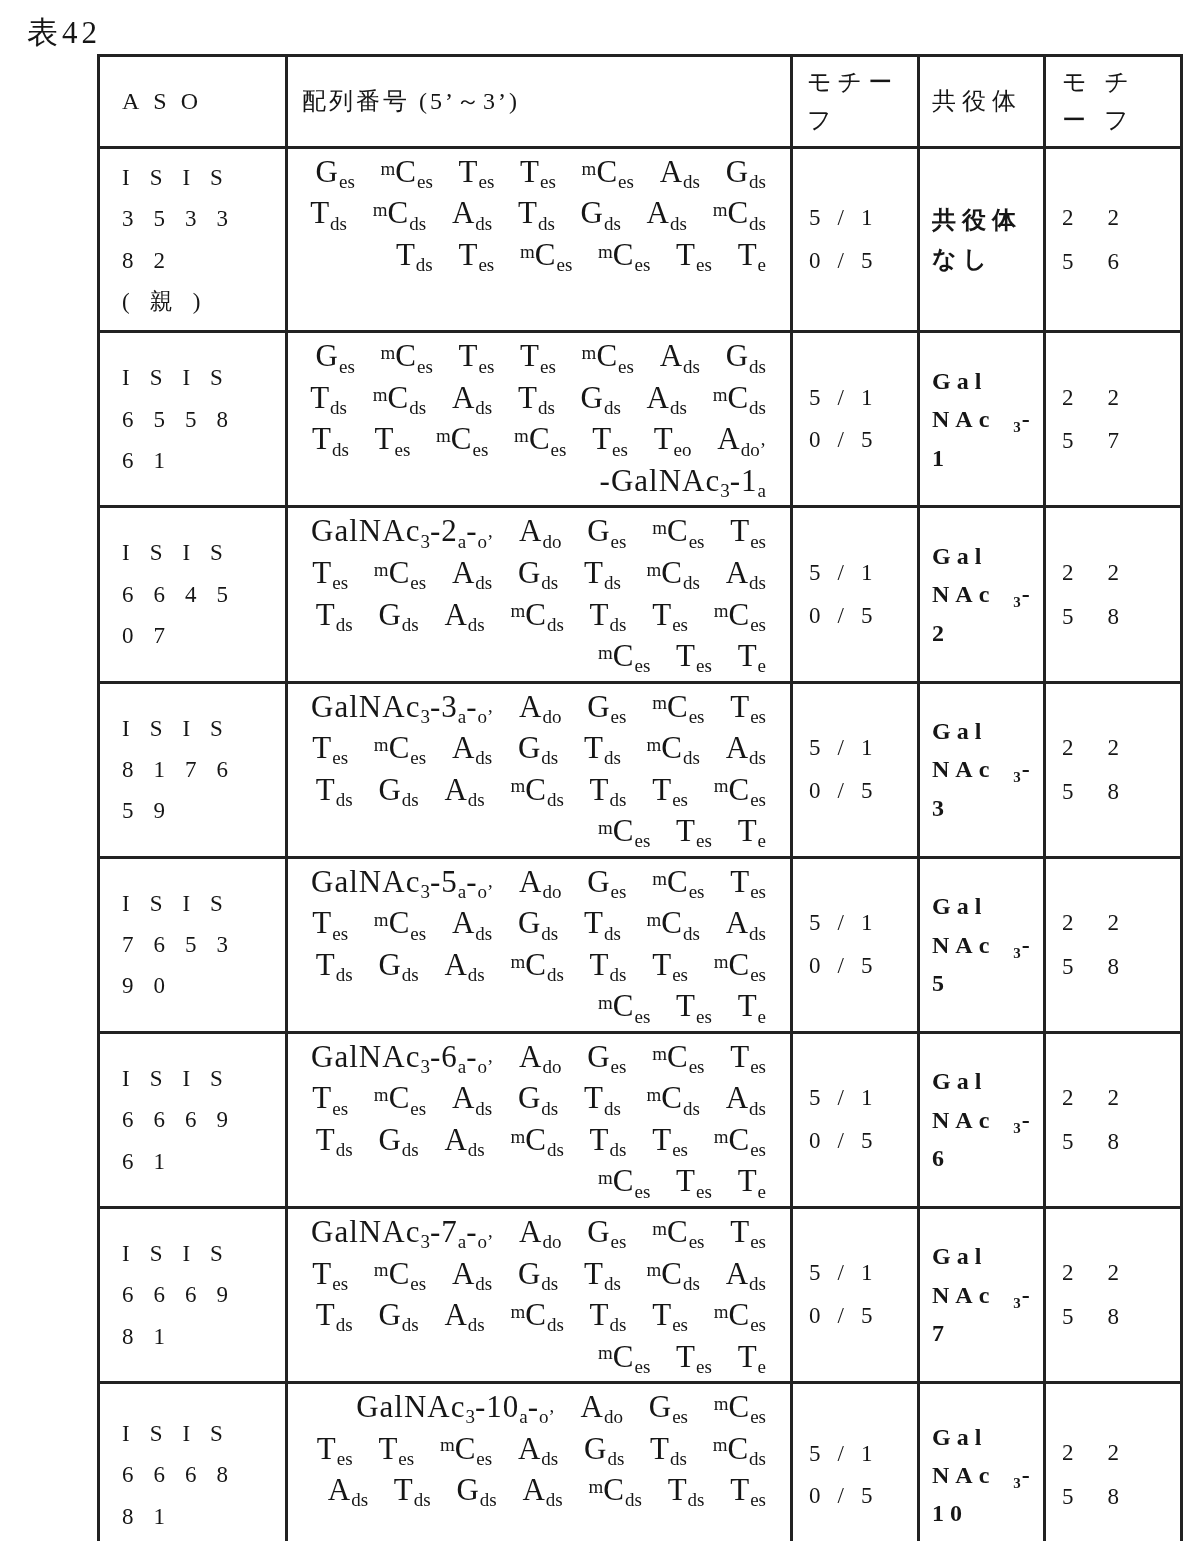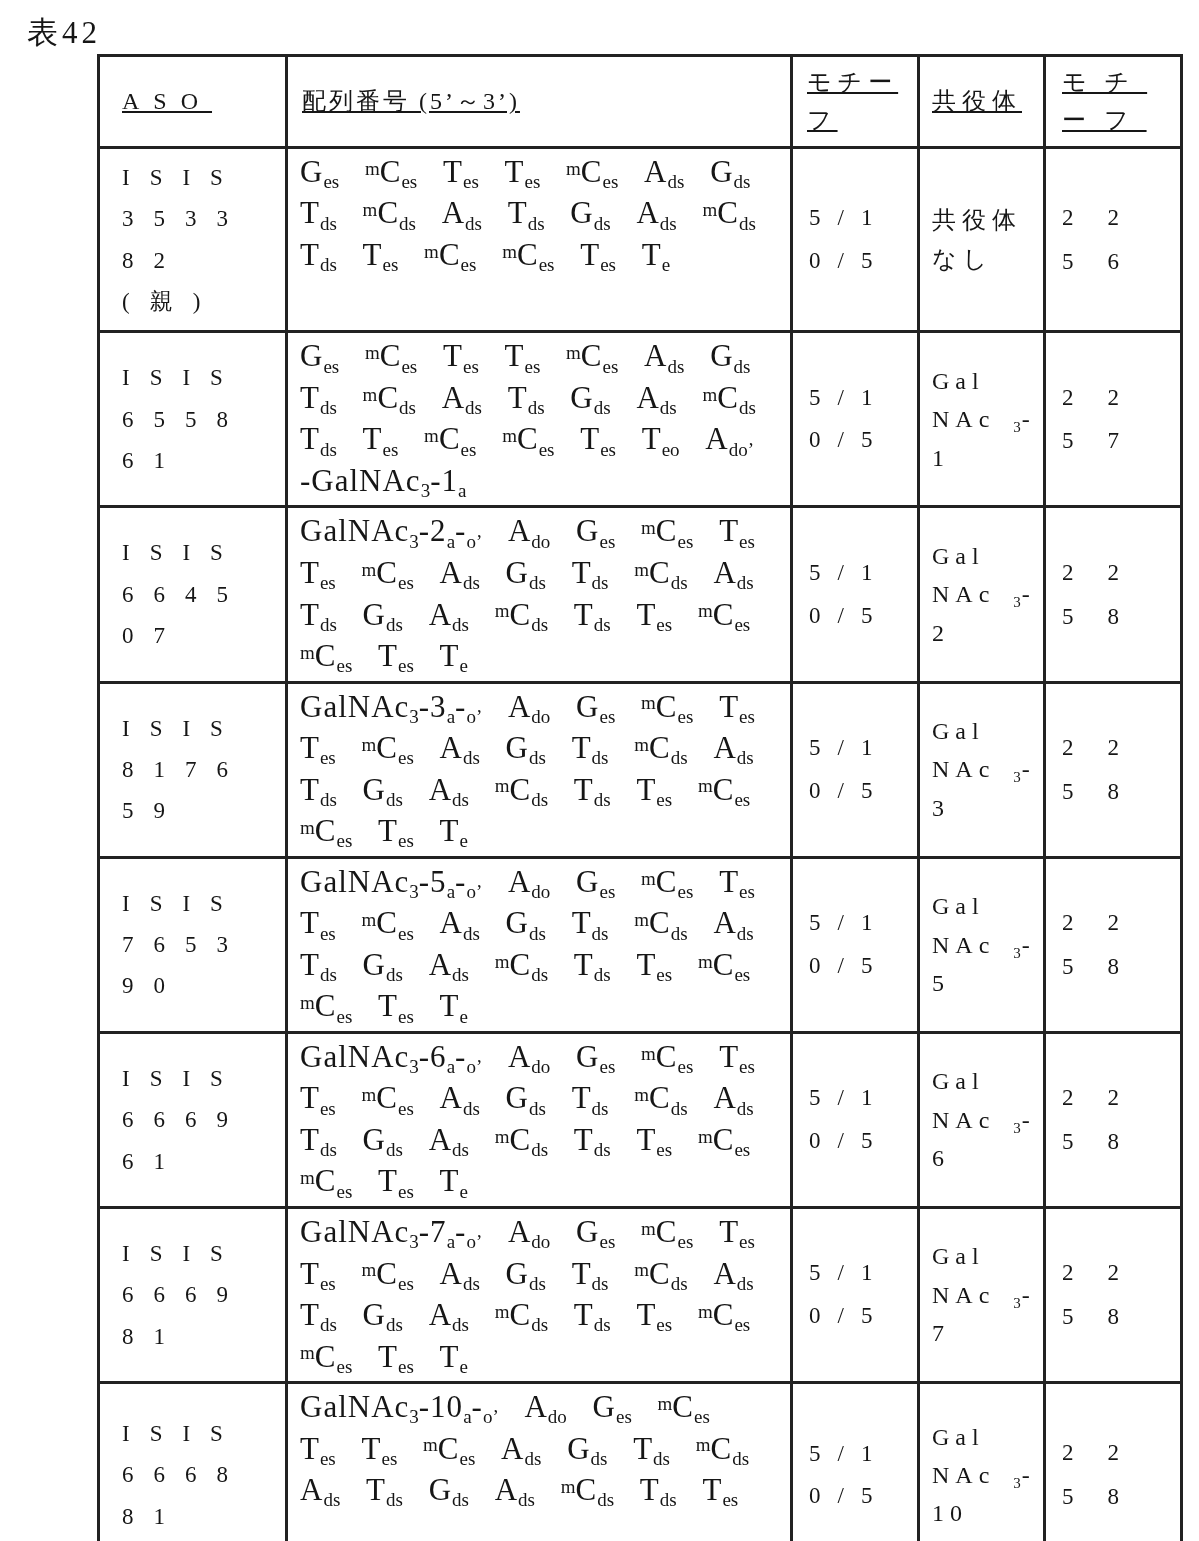--- a/index.html
+++ b/index.html
@@ -15,21 +15,21 @@
   .subtitle { font-size: 25px; letter-spacing: 2px; margin: 9px 0 10px 2px; }
 
   table.aso-table {
     border-collapse: collapse;
     table-layout: fixed;
     margin-left: 70px;
     width: 1083px;
   }
   th, td { border: 3px solid #222; vertical-align: middle; }
 
-  thead tr { height: 85px; text-decoration: underline; }
+  thead tr { height: 85px; }
   tbody tr:nth-child(1) { height: 135px; }
   tbody tr:nth-child(2) { height: 168px; }
   tbody tr:nth-child(3) { height: 172px; }
   tbody tr:nth-child(4) { height: 172px; }
   tbody tr:nth-child(5) { height: 172px; }
   tbody tr:nth-child(6) { height: 172px; }
   tbody tr:nth-child(7) { height: 172px; }
   tbody tr:nth-child(8) { height: 185px; }
 
   th { font-weight: 400; font-size: 24px; text-align: left; padding: 6px 10px; }
@@ -41,31 +41,32 @@
 
   td { font-size: 23px; }
   td.c-aso {
     letter-spacing: 20px; line-height: 1.8;
     padding: 8px 8px 8px 22px; word-break: break-all;
   }
   td.c-seq {
     vertical-align: top;
     font-size: 31px; line-height: 1.34;
     padding: 2px 6px 4px 12px;
+    text-align: right;
   }
   .c-seq .tok { display: inline-block; margin-right: 18px; letter-spacing: 1px; white-space: nowrap; }
   .c-seq sub, .c-seq sup { font-size: 19px; letter-spacing: 0; line-height: 0; vertical-align: baseline; position: relative; }
   .c-seq sub { top: 0.33em; }
   .c-seq sup { top: -0.38em; }
 
   td.c-motif {
     letter-spacing: 17px; line-height: 1.85;
     padding: 6px 10px 6px 16px; word-break: break-all;
   }
-  td.c-conj { font-size: 24px; letter-spacing: 6px; line-height: 1.6; padding: 6px 6px 6px 12px; }
+  td.c-conj { font-size: 24px; letter-spacing: 6px; line-height: 1.6; padding: 6px 6px 6px 12px; font-weight: bold; }
   .c-conj .tok { margin-right: 6px; }
   .c-conj sub { font-size: 15px; line-height: 0; vertical-align: baseline; position: relative; top: 0.33em; letter-spacing: 1px; }
 
   td.c-seqid { letter-spacing: 34px; line-height: 1.9; padding: 6px 4px 6px 16px; word-break: break-all; }
 </style>
 </head>
 <body>
 
 <div class="page">
   <div class="title">表42</div>

